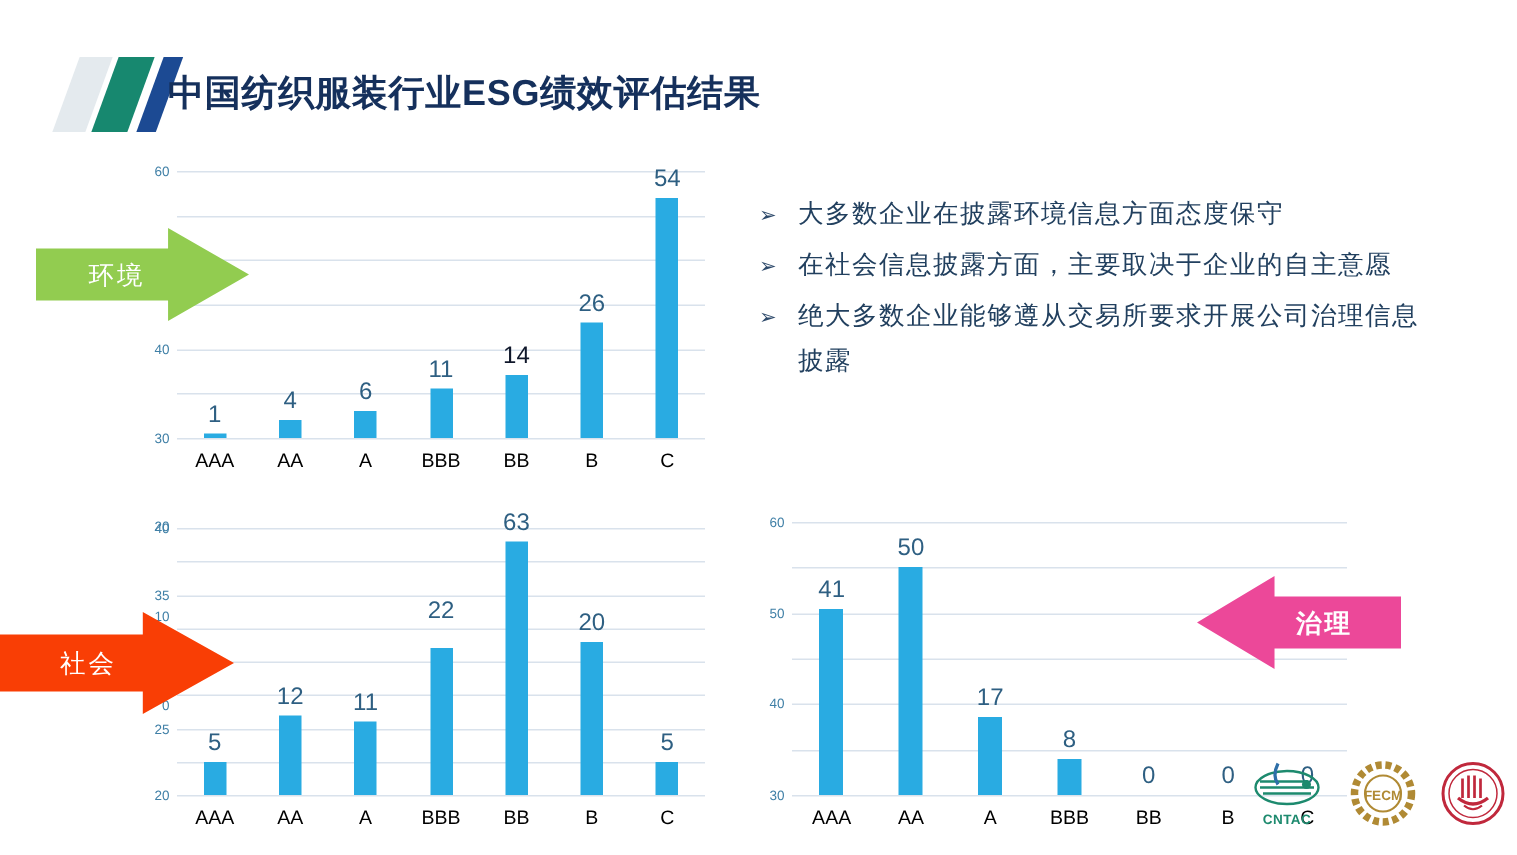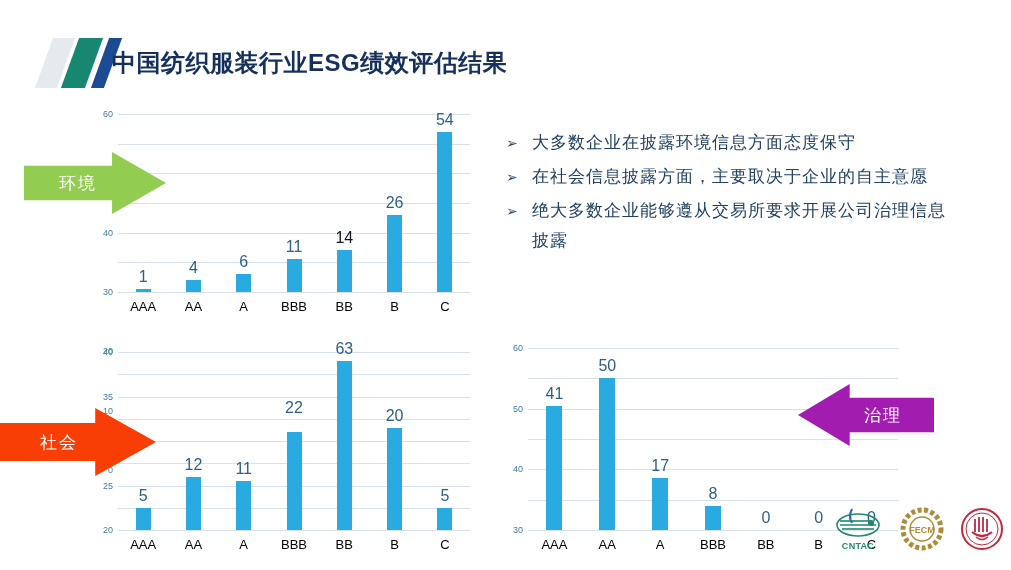--- a/index.html
+++ b/index.html
@@ -110,21 +110,21 @@
   .arrow-right {
     clip-path: polygon(0% 22%, 62% 22%, 62% 0%, 100% 50%, 62% 100%, 62% 78%, 0% 78%);
   }
   .arrow-left {
     clip-path: polygon(100% 22%, 38% 22%, 38% 0%, 0% 50%, 38% 100%, 38% 78%, 100% 78%);
   }
   .arrow-right .arrow-text { margin-right: 34px; }
   .arrow-left  .arrow-text { margin-left: 34px; }
   .arrow-green  { background: #92cc50; }
   .arrow-red    { background: #f93e05; }
-  .arrow-purple { background: #a21caf; }
+  .arrow-purple { background: #ec4899; font-weight: bold; }
 
   
   .bullets {
     position: absolute;
     left: 506px;
     top: 128px;
     width: 440px;
   }
   .bullet-row {
     display: flex;

